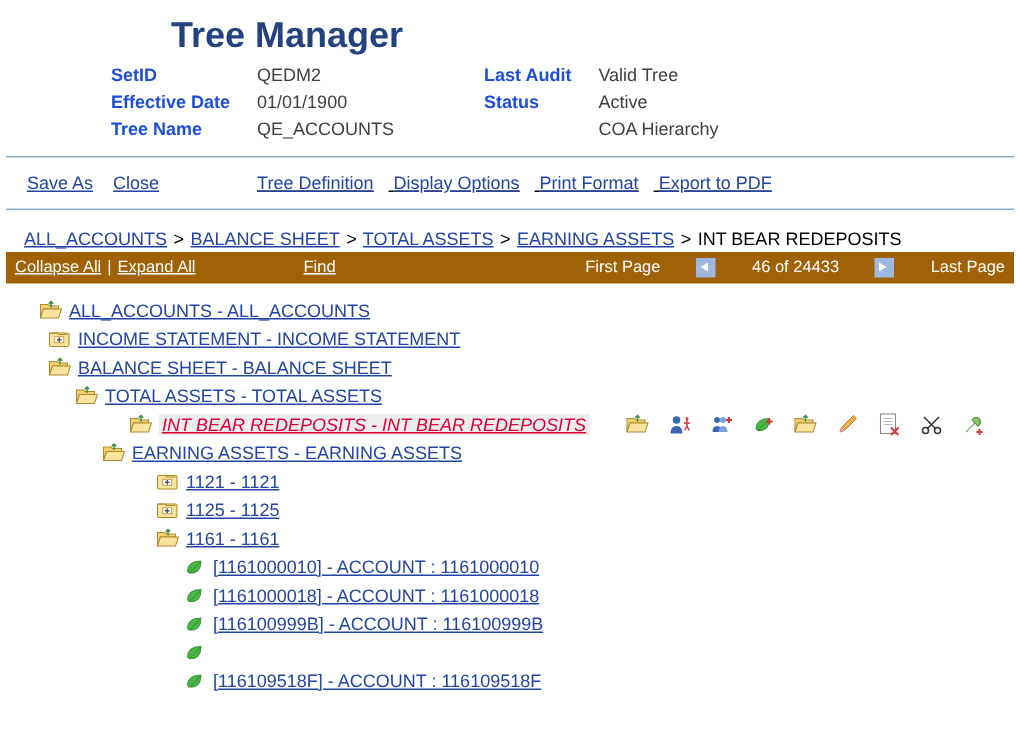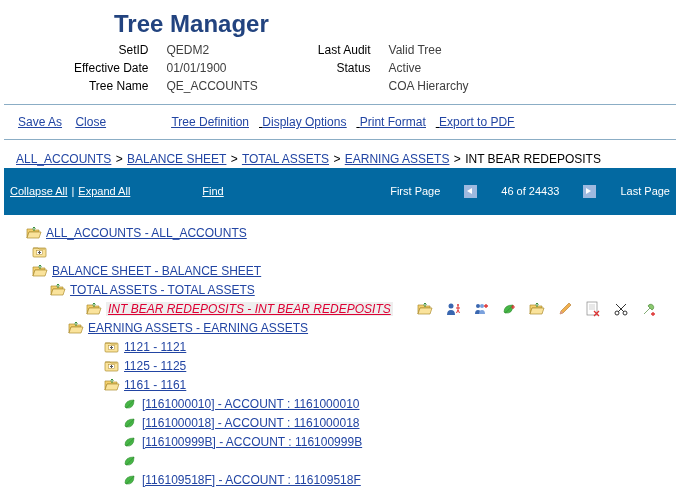--- a/index.html
+++ b/index.html
@@ -16,32 +16,32 @@
     font-size: 24px;
     font-weight: bold;
     margin-left: 110px;
     margin-top: 6px;
   }
   .header-table {
     margin-top: 2px;
     margin-left: 60px;
   }
   .header-table td { padding: 1px 8px; vertical-align: top; white-space: nowrap; }
-  .lab { color:#000000; text-align: right; font-weight:normal;}
+  .lab { color:#1d4ed8; font-weight:bold;}
   .val { color:#404040; text-align: left; }
   hr.sep { border:none; border-top:1px solid #8BADC5; margin:8px 0; }
   .link { color:#2245A3; text-decoration: underline; cursor:pointer; }
   .toolbar { padding: 2px 0 2px 14px; }
   .toolbar .link { margin-right: 10px; }
   .toolbar .group2 { margin-left: 52px; display:inline;text-decoration:underline; }
   .breadcrumb { padding: 4px 0 2px 12px; }
   .breadcrumb .link { color:#2245A3;}
   .breadcrumb .sep { color:#000; margin:0 1px;}
   .stripe {
-    background:#0369a1; color:#fff; height:17px; line-height:17px; padding:15px 6px;
+    background:#a16207; color:#fff; height:17px; line-height:17px; padding:2px 6px;
     margin: 0; display:flex; align-items:center; font-size:11px;
   }
   .stripe .slink { color:#fff; text-decoration: underline; cursor:pointer; white-space:nowrap;}
   .stripe .pipe { margin:0 4px; }
   .stripe .find { margin-left:72px; }
   .stripe .right { margin-left:auto; display:flex; align-items:center; gap:24px;}
   .navbox { background:#9EB9DF; width:13px; height:13px; display:inline-block; position:relative;}
   .navbox::before{
     content:""; position:absolute; top:3px; left:3px;
     border-top:3.5px solid transparent; border-bottom:3.5px solid transparent;
@@ -208,20 +208,21 @@
         </svg>
       </span>
     <span class="link">ALL_ACCOUNTS - ALL_ACCOUNTS</span>
   </div>
   <div class="node indent1">
     <span class="icon">
         <svg width="16" height="14">
           <use href="#folder-plus"></use>
         </svg>
       </span>
+    <span class="link">INCOME STATEMENT - INCOME STATEMENT</span>
   </div>
   <div class="node indent1">
     <span class="icon">
         <svg width="16" height="14">
           <use href="#folder-open"></use>
         </svg>
       </span>
     <span class="link">BALANCE SHEET - BALANCE SHEET</span>
   </div>
   <div class="node indent2">

